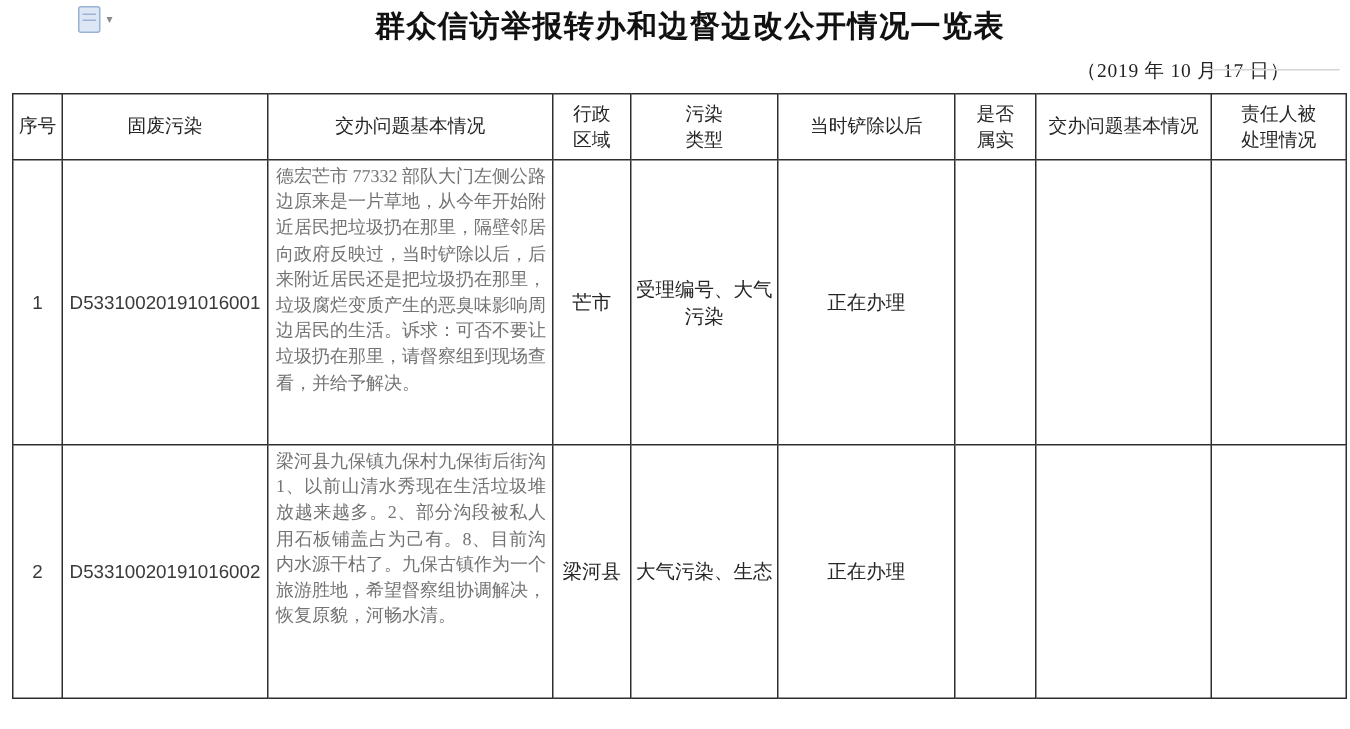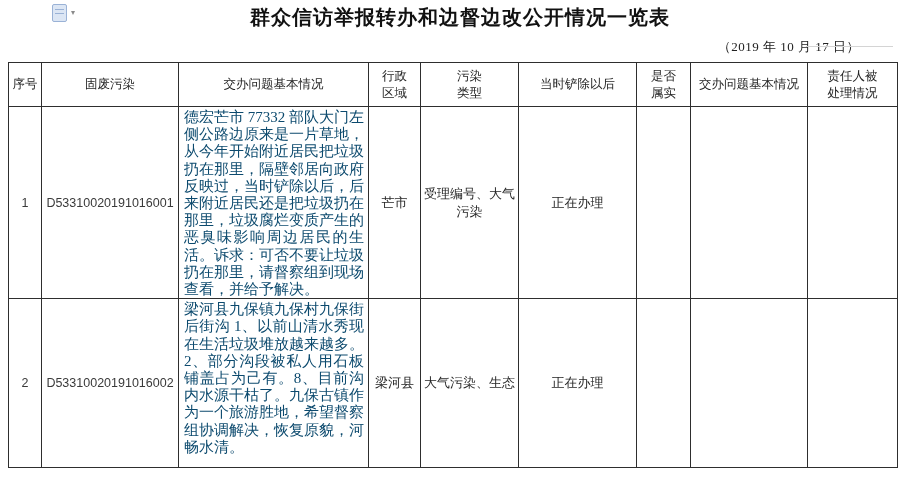--- a/index.html
+++ b/index.html
@@ -79,24 +79,24 @@
   tr.row-2 { height: 169px; }
 
   td.c-seq, td.c-case {
     text-align: center; vertical-align: middle;
     font-family: "Liberation Sans", sans-serif;
     font-size: 12.5px; color: #3a3a3a;
   }
   td.c-problem {
     vertical-align: top;
     text-align: justify;
-    font-size: 15px;
+    font-size: 12px;
     line-height: 17.2px;
     padding: 2px 4px 0 5px;
-    color: #0c4a6e;
+    color: #737373;
     margin-left: 36px;
   }
   td.c-mid {
     text-align: center; vertical-align: middle;
     font-size: 13px;
   }
 </style>
 </head>
 <body>
 

